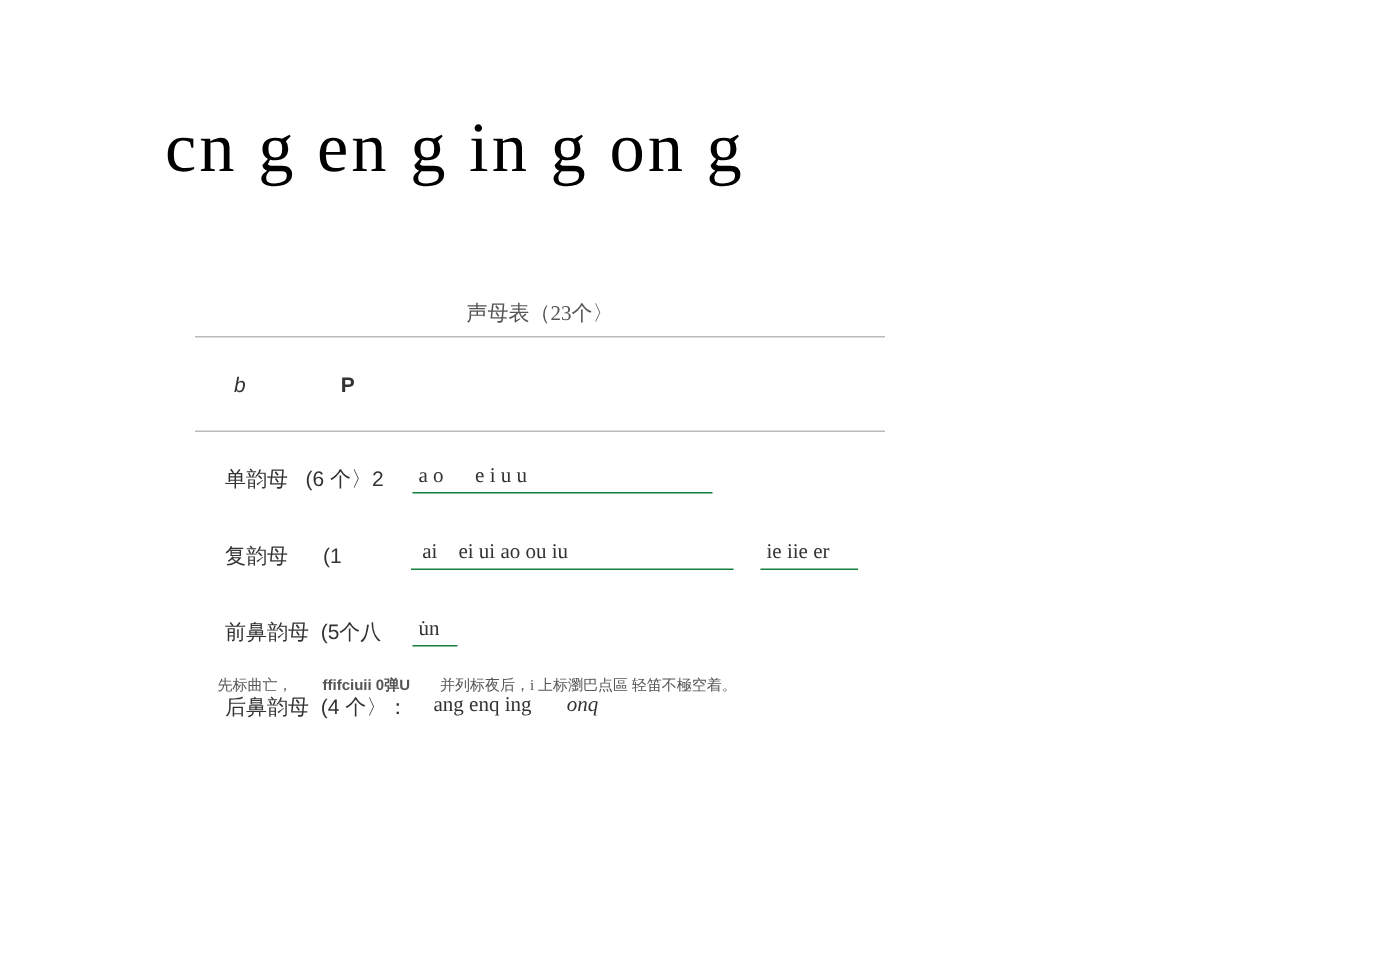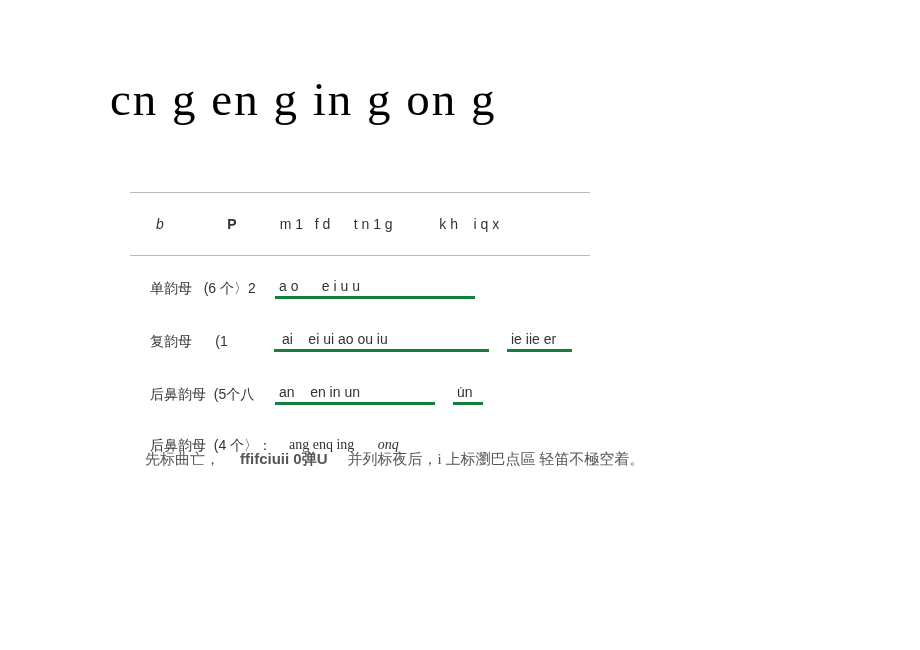--- a/index.html
+++ b/index.html
@@ -48,72 +48,72 @@
       font-family: Arial, sans-serif;
     }
     .row .it { font-style: italic; }
     .row .bold { font-weight: bold; }
     .yun-row {
       display: flex;
       font-size: 14px;
       color: #333;
       line-height: 20px;
       font-family: "SimSun", Arial;
-      align-items: center;
+      align-items: flex-end;
     }
     .yun-label {
       width: 105px;
       white-space: pre;
     }
     .yun-cell {
-      border-bottom: 3px solid #15803d;
+      border-bottom: 1px solid #15803d;
       margin-right: 8px;
       padding: 0 4px;
-      font-family: Liberation Sans, sans-serif;
+      font-family: Liberation Serif, serif;
       white-space: pre;
     }
     .yun-cell.w1 { min-width: 200px; }
     .yun-cell.w2 { min-width: 65px; }
     .yun-cell.w3 { min-width: 30px; }
     .footnote {
       position: absolute;
       top: 420px;
       left: 105px;
-      font-size: 15px;
+      font-size: 10px;
       color: #555;
       font-family: "SimSun", serif;
     }
     .footnote .lat { font-family: Arial; font-weight: bold; }
   </style>
 </head>
 <body>
 
 <div class="main-title">cn g en g in g on g</div>
 
 <div class="content-block">
 
+  <div class="section-title">声母表（23个〉</div>
   <hr class="hr">
   <div class="row">
-    <span class="it">b</span><span>      </span><span class="bold">P</span><span>      m 1   f d      t n 1 g            k h    i q x</span>
+    <span class="it">b</span><span>      </span><span class="bold">P</span>
   </div>
   <hr class="hr">
 
 
   <div class="yun-row">
     <span class="yun-label">单韵母   (6 个〉2</span>
     <span class="yun-cell w1">a o      e i u u</span>
   </div>
   <div class="yun-row">
     <span class="yun-label">复韵母      (1</span>
     <span class="yun-cell" style="min-width:215px"> ai    ei ui ao ou iu</span>
     <span class="yun-cell w2">ie iie er</span>
   </div>
   <div class="yun-row">
-    <span class="yun-label">后鼻韵母  (5个八</span>
-    <span class="yun-cell" style="min-width:160px">an    en in un</span>
+    <span class="yun-label">前鼻韵母  (5个八</span>
     <span class="yun-cell w3">u̇n</span>
   </div>
   <div class="yun-row" style="border:none">
     <span class="yun-label">后鼻韵母  (4 个〉：</span>
     <span style="font-family:Liberation Serif, serif;padding:0 4px;"><span>ang    enq ing </span><span style="font-style:italic">onq</span></span>
   </div>
 </div>
 
 <div class="footnote">
   <span>先标曲亡，</span><span class="lat">ffifciuii 0弹U</span><span>并列标夜后，i 上标瀏巴点區  轻笛不極空着。</span>

